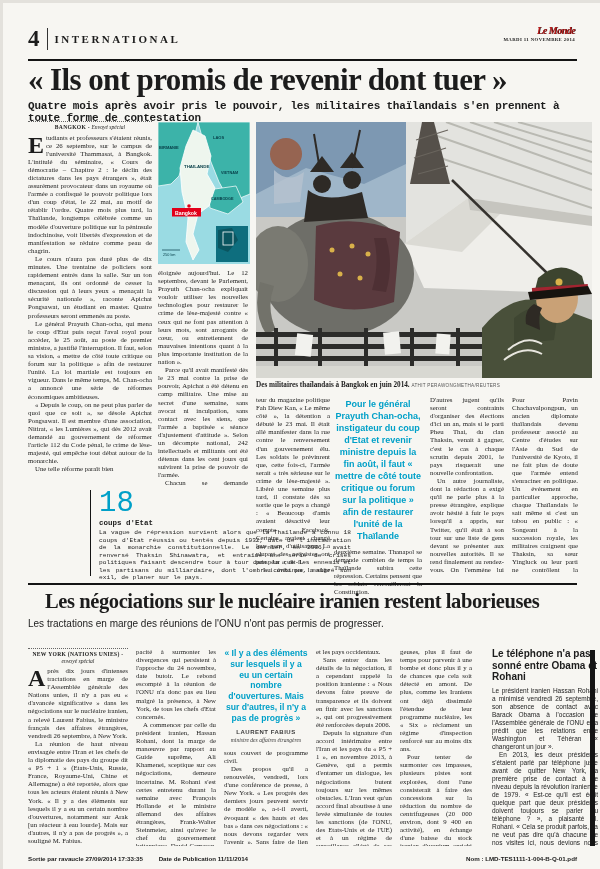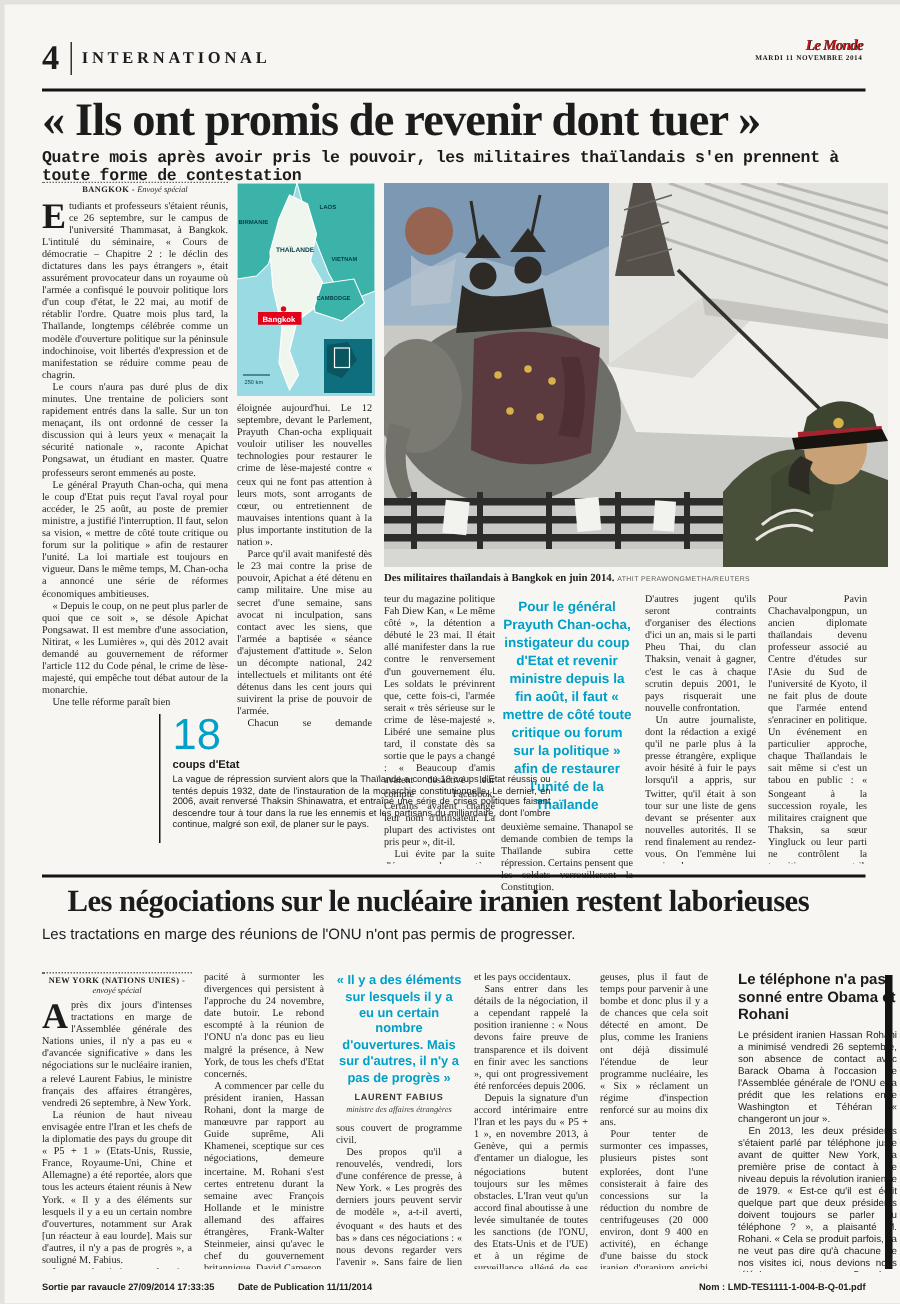--- a/index.html
+++ b/index.html
@@ -46,22 +46,22 @@
   .pq2-role{color:#3a3a3a;font-size:5.6px;font-style:italic;font-weight:normal;text-align:center;
             font-family:"Liberation Serif",serif;margin-bottom:5px;}
   
   .photo{position:absolute;left:256px;top:122px;width:336px;height:256px;background:#c9c9c5;}
   .caption{position:absolute;left:256px;top:381px;width:336px;font-size:7.2px;font-weight:bold;}
   .credit{font-weight:normal;font-size:4.6px;letter-spacing:0.3px;color:#555;
           font-family:"Liberation Sans",sans-serif;}
   
   .map{position:absolute;left:158px;top:122px;width:92px;height:142px;}
   
-  .statbox{position:absolute;left:90px;top:476px;width:252px;height:86px;border-left:1.5px solid #141414;
-           padding-left:8px;font-family:Liberation Sans, sans-serif;margin-left:16px;}
+  .statbox{position:absolute;left:90px;top:490px;width:252px;height:86px;border-left:1.5px solid #141414;
+           padding-left:8px;font-family:Liberation Mono, monospace;}
   .statnum{color:#00a0c8;font-size:29px;line-height:28px;font-weight:normal;}
   .stattitle{font-size:7.5px;font-weight:bold;margin:1px 0 2px;}
   .stattext{font-size:6.2px;line-height:7.5px;text-align:justify;color:#222;}
   
   .sidebar{position:absolute;left:492px;top:648px;width:106px;height:200px;overflow:hidden;
            font-family:"Liberation Sans",sans-serif;}
   .sb-title{font-size:10px;line-height:11.5px;font-weight:bold;margin-bottom:4px;}
   .sidebar p{font-size:6.5px;line-height:8px;text-align:justify;margin:0;}
   .sidebar p + p{text-indent:7px;}
   .blackbar{position:absolute;left:590px;top:650px;width:5px;height:196px;background:#141414;}

